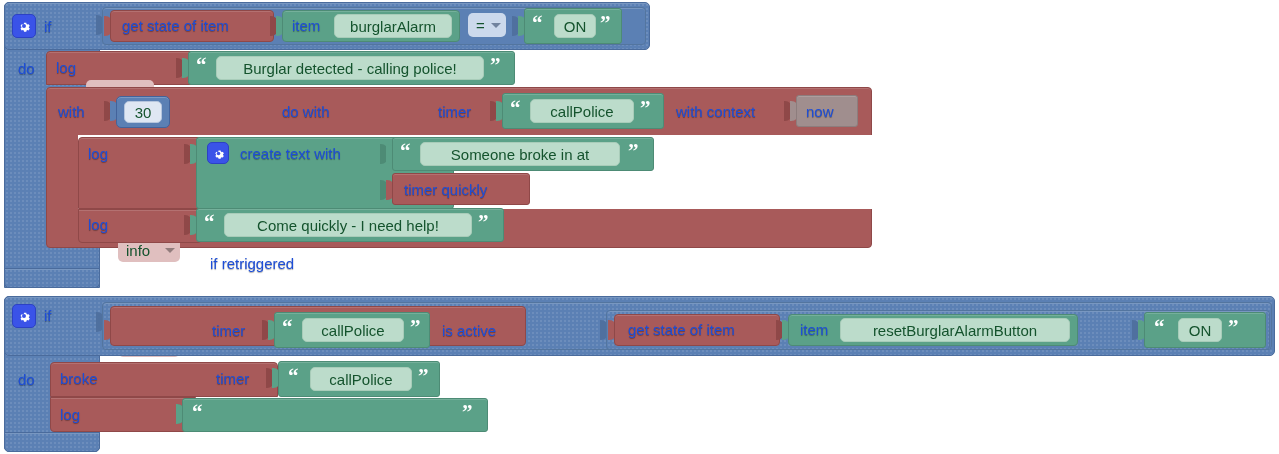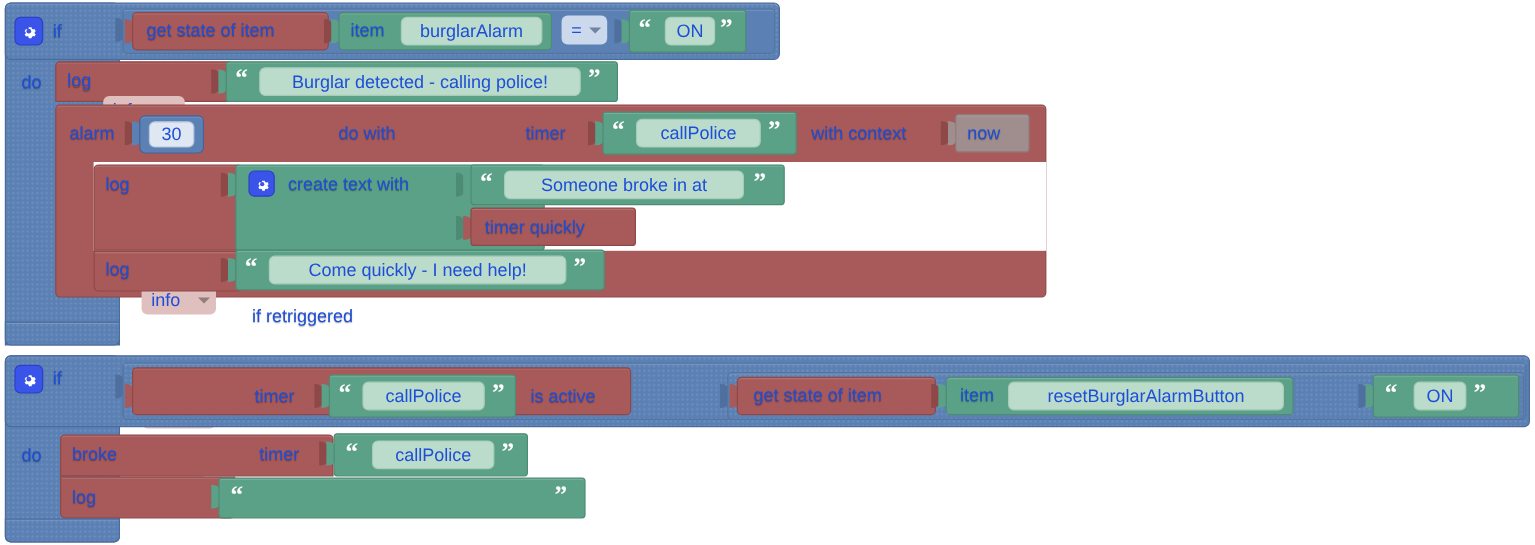--- a/index.html
+++ b/index.html
@@ -38,21 +38,21 @@
     box-shadow:inset 0 1px 0 rgba(255,255,255,.2);
   }
   .lbl{
     position:absolute;color:#1d4ed8;font-size:15px;line-height:1;
     white-space:nowrap;text-shadow:0 1px 1px rgba(0,0,0,.35);
   }
 
   
   .field{
     position:absolute;display:flex;align-items:center;justify-content:center;
-    border-radius:5px;font-size:15px;color:#1d4ed8;white-space:nowrap;
+    border-radius:5px;font-size:15px;color:#14532d;white-space:nowrap;
     box-sizing:border-box;
     text-align:right;
   }
   .f-red{background:#e0bfbf;}
   .f-green{background:#bcdccb;border:1px solid #a8ccb9;}
   .f-blue{background:#ccd9ec;}
   .f-num{background:#dfe7f3;border:1px solid #b6c6de;}
   .dd{position:relative;padding-right:16px;padding-left:8px;}
   .dd::after{
     content:"";position:absolute;right:5px;top:50%;margin-top:-2px;
@@ -137,21 +137,21 @@
   <div class="tab tab-green" style="left:182px;top:58px;"></div>
   <div class="blk green txtr" style="left:188px;top:51px;width:327px;height:34px;border-radius:3px;"></div>
   <span class="q" style="left:196px;top:55px;">“</span>
   <div class="field f-green" style="left:216px;top:56px;width:268px;height:24px;">Burglar detected - calling police!</div>
   <span class="q" style="left:490px;top:55px;">”</span>
 
   <div class="blk red txtr" style="left:46px;top:87px;width:826px;height:161px;border-radius:4px;"></div>
 
   <div class="blk" style="left:78px;top:135px;width:794px;height:74px;background:#ffffff;"></div>
 
-  <span class="lbl" style="left:58px;top:104px;">alarm</span>
+  <span class="lbl" style="left:58px;top:104px;">with</span>
   <div class="socket" style="left:104px;top:101px;background:#8f4848;"></div>
   <div class="tab tab-blue" style="left:110px;top:101px;"></div>
   <div class="blk numblk txtr" style="left:116px;top:96px;width:54px;height:32px;"></div>
   <div class="field f-num" style="left:124px;top:101px;width:38px;height:22px;">30</div>
   <div class="field f-red dd" style="left:176px;top:100px;width:96px;height:24px;justify-content:flex-start;">seconds</div>
   <span class="lbl" style="left:282px;top:104px;">do with</span>
   <div class="field f-red dd" style="left:344px;top:100px;width:86px;height:24px;justify-content:flex-start;">private</div>
   <span class="lbl" style="left:438px;top:104px;">timer</span>
   <div class="socket" style="left:490px;top:101px;background:#8f4848;"></div>
   <div class="tab tab-green" style="left:496px;top:101px;"></div>

